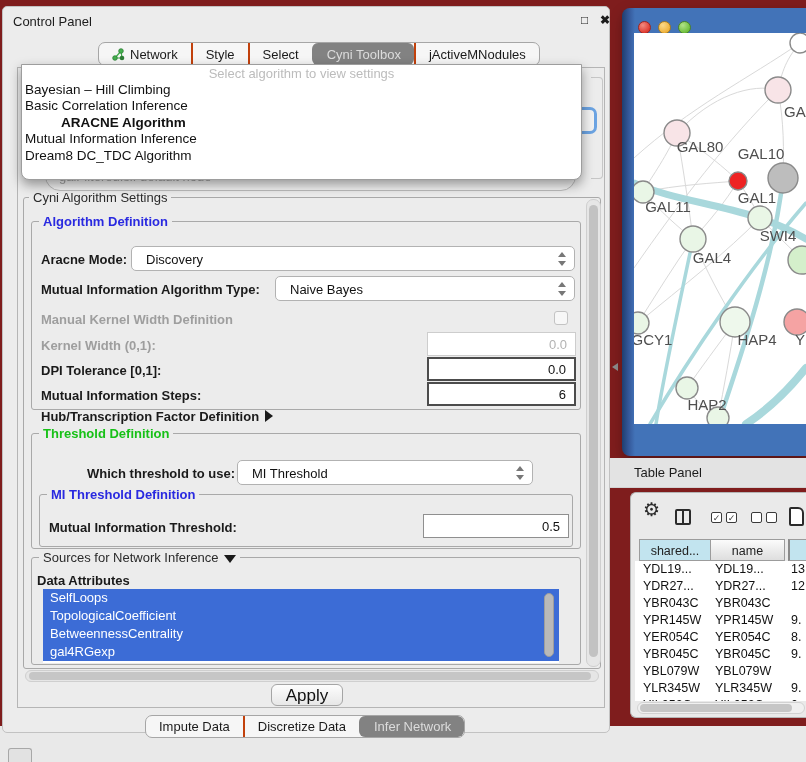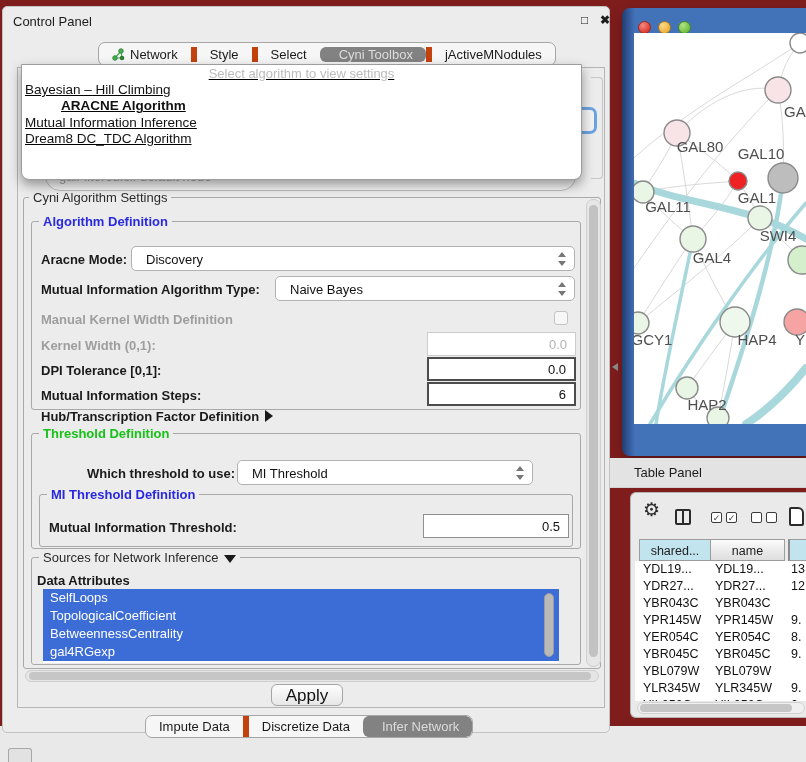--- a/index.html
+++ b/index.html
@@ -8,35 +8,35 @@
 
   
   .cp{position:absolute;left:2px;top:6px;width:608px;height:727px;background:#ececec;border:1px solid #c2c2c2;border-radius:5px;box-sizing:border-box;}
   .cp-title{position:absolute;left:10px;top:7px;font-size:13px;color:#1c1c1c;}
   .cp-ico{position:absolute;top:6px;font-size:12px;color:#1c1c1c;font-weight:bold;cursor:pointer;}
   .cp-float{left:578px;font-weight:normal;}
   .cp-close{left:597px;}
 
   
   .segctl{position:absolute;display:flex;align-items:stretch;background:#f6f6f6;border:1px solid #a6a6a6;border-radius:7px;height:24px;box-sizing:border-box;overflow:hidden;}
-  .seg{display:flex;align-items:center;gap:5px;padding:0 13px;font-size:13px;color:#1a1a1a;border-left:6px solid #c2410c;cursor:pointer;white-space:nowrap;}
+  .seg{display:flex;align-items:center;gap:5px;padding:0 13px;font-size:13px;color:#1a1a1a;border-left:2px solid #c2410c;cursor:pointer;white-space:nowrap;}
   .seg:first-child{border-left:none;}
   .seg-sel{background:#828282;color:#dcdcdc;border-radius:6px;border-left-color:#828282;}
   .net-ic{display:inline-flex;width:13px;height:13px;}
 
   
   .content-panel{position:absolute;left:14px;top:60px;width:588px;height:641px;border:1px solid #b5b5b5;background:#ececec;box-sizing:border-box;}
 
   
   .blue-stepper{position:absolute;left:570px;top:100px;width:24px;height:27px;border:3px solid #6ba3e2;border-radius:7px;background:#f2f2f2;z-index:4;box-sizing:border-box;}
   .frag{position:absolute;left:588px;top:70px;width:12px;height:102px;border:1px solid #c6c6c6;border-left:none;border-radius:0 4px 4px 0;background:#ececec;z-index:3;box-sizing:border-box;}
   .gray-combo{position:absolute;left:42px;top:154px;width:531px;height:30px;border:1px solid #bcbcbc;border-radius:15px;background:#f3f3f3;color:#a3a3a3;font-size:13px;line-height:30px;padding-left:13px;z-index:4;box-sizing:border-box;overflow:hidden;}
 
   
-  .dd{position:absolute;left:18px;top:57px;width:561px;height:116px;background:#ffffff;border:1px solid #9d9d9d;border-radius:0 0 8px 8px;box-shadow:0 5px 12px rgba(0,0,0,.38);z-index:8;box-sizing:border-box;text-decoration:underline;}
+  .dd{position:absolute;left:18px;top:57px;width:561px;height:116px;background:#ffffff;border:1px solid #9d9d9d;border-radius:0 0 8px 8px;box-shadow:0 5px 12px rgba(0,0,0,.38);z-index:8;box-sizing:border-box;}
   .dd-prompt{text-align:center;color:#bcbcbc;font-size:13px;height:17px;line-height:17px;}
   .dd-item{font-size:13.5px;color:#111;height:16.4px;line-height:16.4px;padding-left:3px;cursor:pointer;white-space:nowrap;}
   .dd-bold{font-weight:bold;padding-left:39px;}
 
   
   .grp{position:absolute;border:1px solid #a9a9a9;border-radius:3px;box-sizing:border-box;}
   .legend{position:absolute;font-size:13px;background:#ececec;padding:0 4px;white-space:nowrap;z-index:2;}
   .lg-black{color:#2b2b2b;}
   .lg-blue{color:#2929e0;font-weight:bold;}
   .lg-green{color:#17c117;font-weight:bold;}
@@ -110,21 +110,21 @@
 </head>
 <body>
 
 <div id="app">
 
   <div class="cp">
     <span class="cp-title">Control Panel</span>
     <span class="cp-ico cp-float">□</span>
     <span class="cp-ico cp-close">✖</span>
 
-    <div id="top-tabs" class="segctl" style="left:95px;top:35px;align-items:center;">
+    <div id="top-tabs" class="segctl" style="left:95px;top:35px;">
         <div class="seg">
           <span class="net-ic">
             <svg width="13" height="13" viewBox="0 0 13 13">
               <path d="M3,10 L9,3 L10,10 Z" stroke="#3fae49" stroke-width="1.2" fill="none"></path>
               <circle cx="9" cy="3" r="2.3" fill="#45b14f" stroke="#2e7d36" stroke-width=".8"></circle>
               <circle cx="3" cy="10" r="2.3" fill="#45b14f" stroke="#2e7d36" stroke-width=".8"></circle>
               <circle cx="10" cy="10" r="2.3" fill="#2e7d36"></circle>
             </svg>
           </span>
           <span>Network</span>
@@ -148,20 +148,21 @@
     <div class="frag"></div>
     <div class="blue-stepper"></div>
     <div class="gray-combo">
       <span>galFiltered.sif default node</span>
     </div>
 
     <div class="dd">
       <div class="dd-prompt">Select algorithm to view settings</div>
       <div id="dd-items">
           <div class="dd-item">Bayesian – Hill Climbing</div>
+          <div class="dd-item">Basic Correlation Inference</div>
           <div class="dd-item dd-bold">ARACNE Algorithm</div>
           <div class="dd-item">Mutual Information Inference</div>
           <div class="dd-item">Dream8 DC_TDC Algorithm</div>
         </div>
     </div>
 
     <div class="grp" style="left:20px;top:190px;width:578px;height:472px;"></div>
     <span class="legend lg-black" style="left:26px;top:183px;">Cyni Algorithm Settings</span>
 
     <div class="grp" style="left:28px;top:214px;width:550px;height:189px;"></div>

